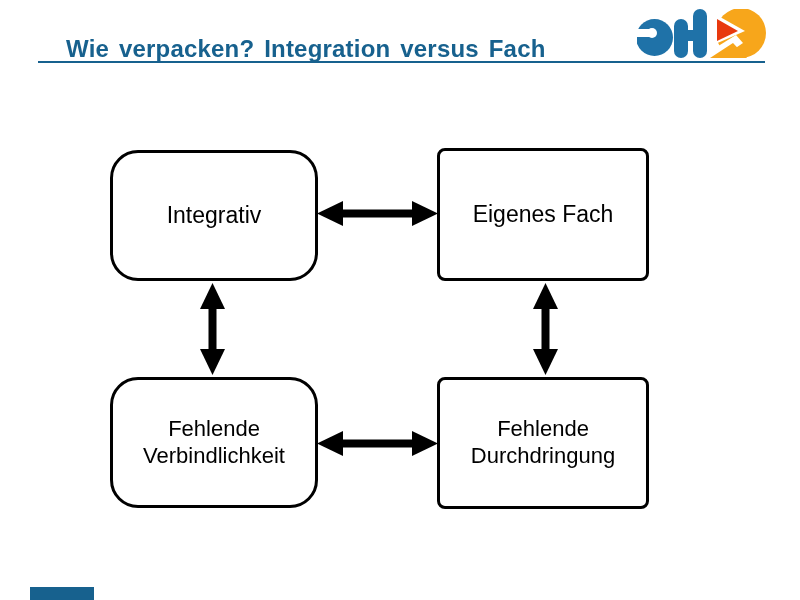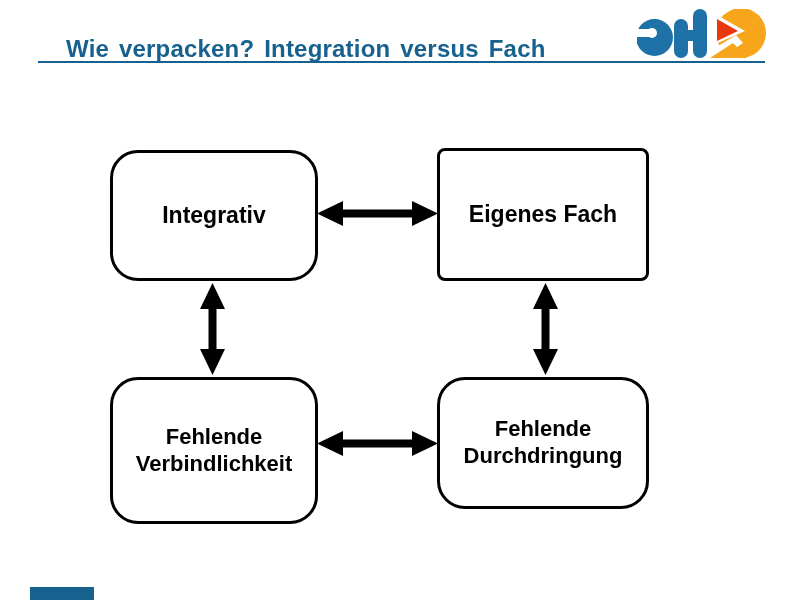--- a/index.html
+++ b/index.html
@@ -40,30 +40,30 @@
   }
   .node {
     position: absolute;
     background: #ffffff;
     border: 3.5px solid #000000;
     border-radius: 28px;
     display: flex;
     align-items: center;
     justify-content: center;
     text-align: center;
-    font-weight: bold;
+    font-weight: normal;
     color: #000000;
     box-sizing: border-box;
     padding: 0 6px;
     line-height: 1.22;
   }
   .node-tl { left: 110px; top: 150px; width: 208px; height: 131px; font-size: 23px; }
   .node-tr { left: 437px; top: 148px; width: 212px; height: 133px; font-size: 23px; border-radius: 8px; }
-  .node-bl { left: 110px; top: 377px; width: 208px; height: 147px; font-size: 22px; }
-  .node-br { left: 437px; top: 377px; width: 212px; height: 132px; font-size: 22px; }
+  .node-bl { left: 110px; top: 377px; width: 208px; height: 131px; font-size: 22px; }
+  .node-br { left: 437px; top: 377px; width: 212px; height: 132px; font-size: 22px; border-radius: 8px; }
   .arrow { position: absolute; }
   .arrow-top    { left: 316px; top: 199px; width: 123px; height: 29px; }
   .arrow-bottom { left: 316px; top: 429px; width: 123px; height: 29px; }
   .arrow-left   { left: 198px; top: 282px; width: 29px;  height: 94px; }
   .arrow-right  { left: 531px; top: 282px; width: 29px;  height: 94px; }
   .footer-bar {
     position: absolute;
     left: 30px;
     top: 587px;
     width: 64px;

